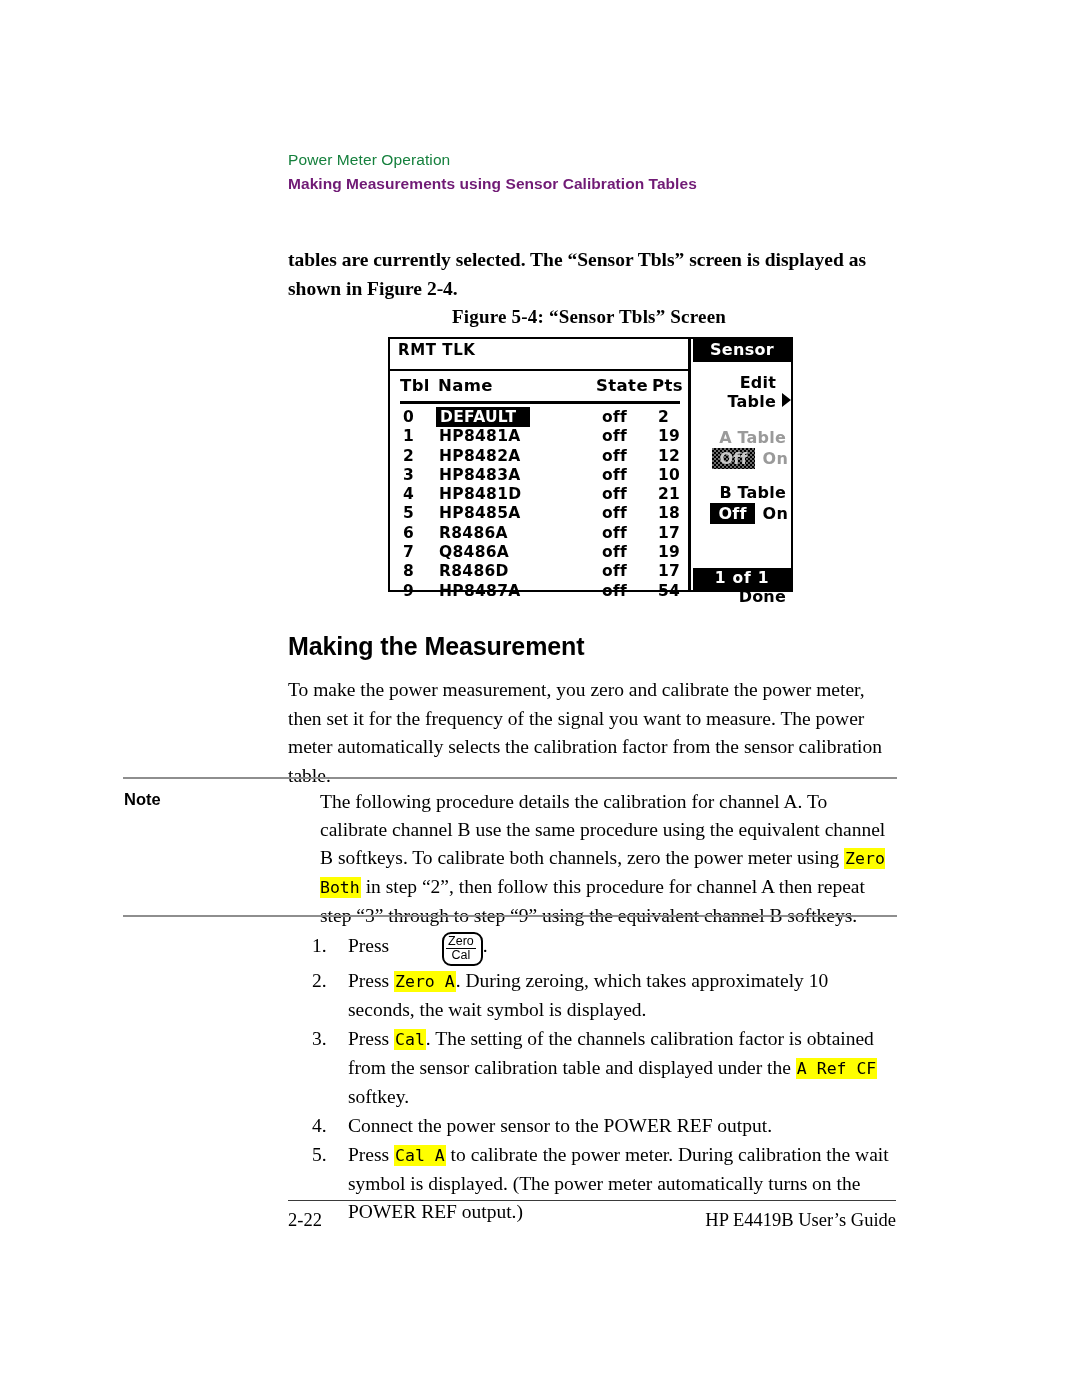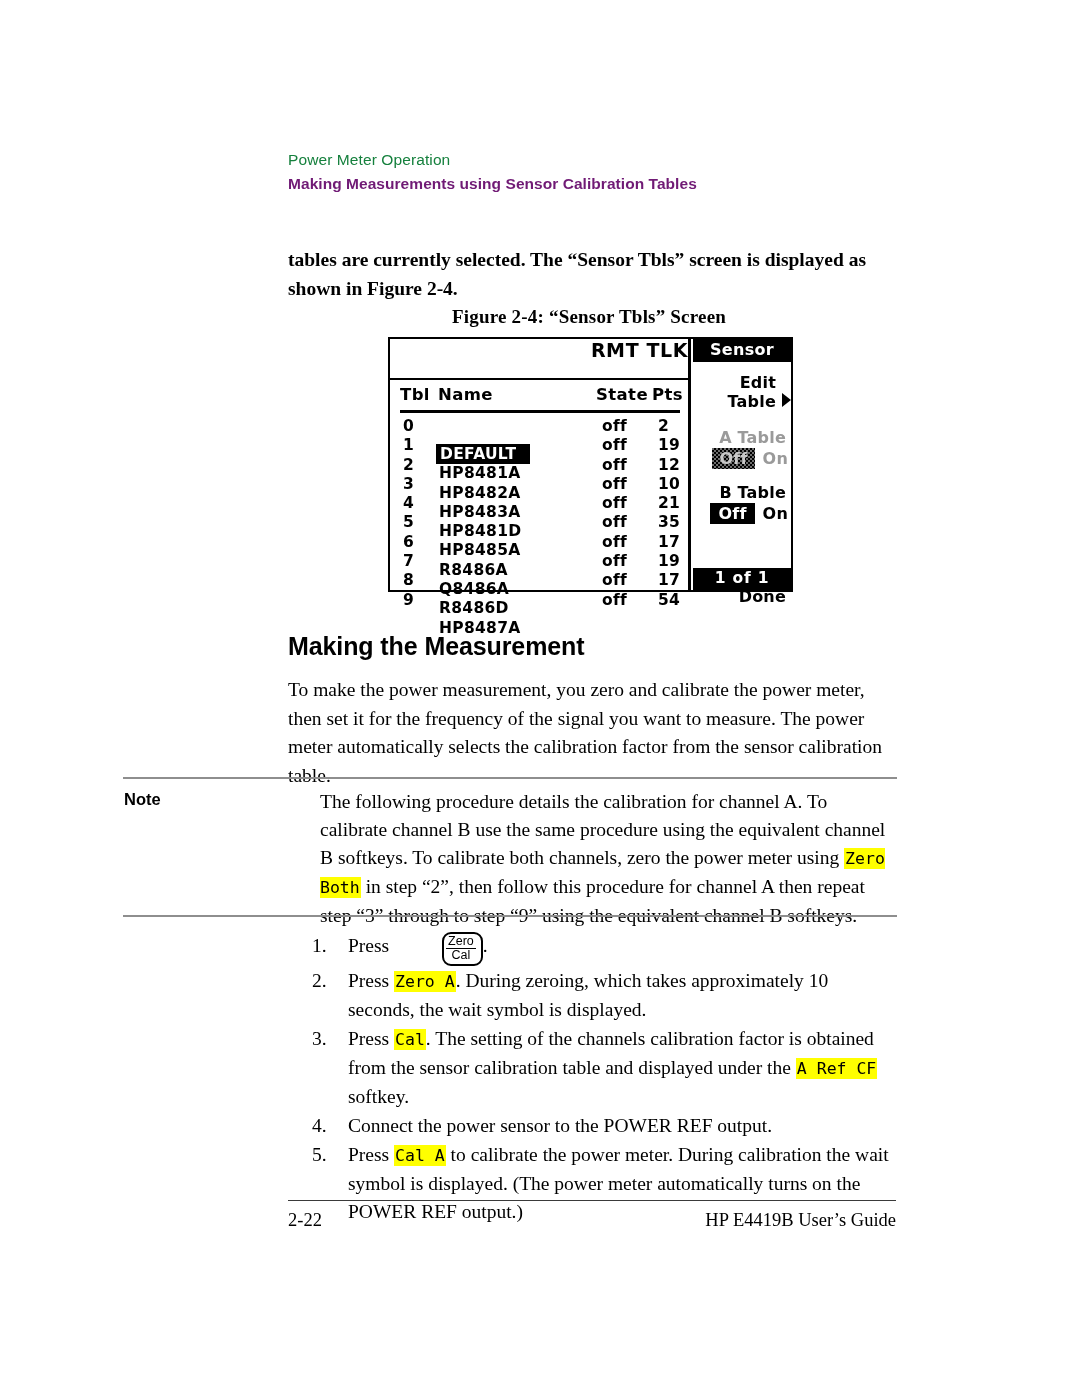--- a/index.html
+++ b/index.html
@@ -85,29 +85,28 @@
   }
   .lcd-left {
     position: absolute;
     left: 0; top: 0;
     width: 301px;
     height: 100%;
     box-sizing: border-box;
     border-right: 3px solid #000;
   }
   .lcd-statusbar {
-    height: 41px;
+    height: 32px;
     border-bottom: 2px solid #000;
     box-sizing: border-box;
     padding: 1px 0 0 8px;
-    font-size: 19px;
+    font-size: 15px;
     font-weight: bold;
     letter-spacing: .6px;
     line-height: 20px;
-    text-align: right;
   }
   .lcd-colhead {
     position: relative;
     height: 30px;
     font-size: 16.5px;
     font-weight: bold;
     letter-spacing: .4px;
   }
   .lcd-colhead .c-tbl  { position: absolute; left: 10px;  top: 5px; }
   .lcd-colhead .c-name { position: absolute; left: 48px;  top: 5px; }
@@ -122,21 +121,21 @@
     padding-top: 3px;
   }
   .lcd-row {
     position: relative;
     height: 19.3px;
     font-size: 15.5px;
     font-weight: bold;
     letter-spacing: .3px;
   }
   .lcd-row .r-tbl   { position: absolute; left: 13px;  top: 1px; }
-  .lcd-row .r-name  { position: absolute; left: 46px;  top: 1px; padding: 0 3px; margin-top: 28px; }
+  .lcd-row .r-name  { position: absolute; left: 46px;  top: 1px; padding: 0 3px; }
   .lcd-row .r-state { position: absolute; left: 212px; top: 1px; }
   .lcd-row .r-pts   { position: absolute; left: 268px; top: 1px; text-align: left; }
   .lcd-row .r-name.sel {
     background: #000;
     color: #fff;
     padding: 1px 14px 1px 4px;
     top: 0px;
   }
 
   .lcd-right {
@@ -368,21 +367,21 @@
 
 <div class="page">
 
   <div class="runhead">
     <div class="runhead-line1">Power Meter Operation</div>
     <div class="runhead-line2">Making Measurements using Sensor Calibration Tables</div>
   </div>
 
   <div class="intro">tables are currently selected. The “Sensor Tbls” screen is displayed as shown in Figure 2-4.</div>
 
-  <div class="fig-caption">Figure 2-4: “Sensor Tbls” Screen</div>
+  <div class="fig-caption">Figure 5-4: “Sensor Tbls” Screen</div>
 
   <div class="lcd">
 
     <div class="lcd-left">
 
       <div class="lcd-statusbar">RMT TLK</div>
 
       <div class="lcd-colhead">
         <span class="c-tbl">Tbl</span>
         <span class="c-name">Name</span>
@@ -419,21 +418,21 @@
           <div class="lcd-row">
             <span class="r-tbl">4</span>
             <span class="r-name">HP8481D</span>
             <span class="r-state">off</span>
             <span class="r-pts">21</span>
           </div>
           <div class="lcd-row">
             <span class="r-tbl">5</span>
             <span class="r-name">HP8485A</span>
             <span class="r-state">off</span>
-            <span class="r-pts">35</span>
+            <span class="r-pts">18</span>
           </div>
           <div class="lcd-row">
             <span class="r-tbl">6</span>
             <span class="r-name">R8486A</span>
             <span class="r-state">off</span>
             <span class="r-pts">17</span>
           </div>
           <div class="lcd-row">
             <span class="r-tbl">7</span>
             <span class="r-name">Q8486A</span>

